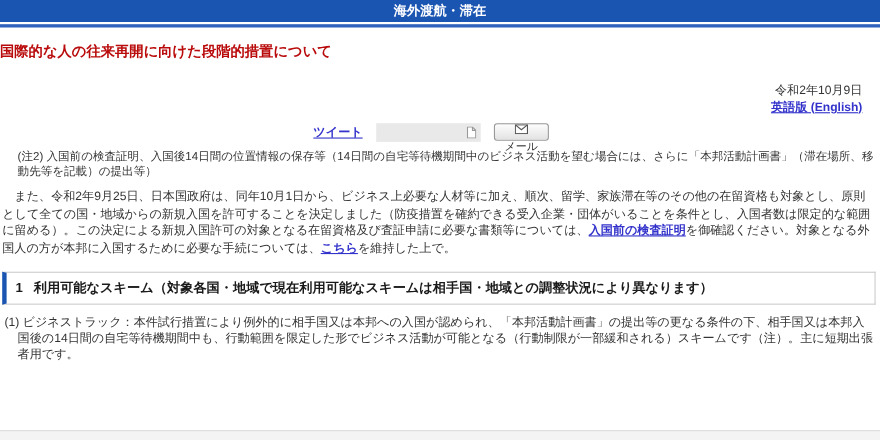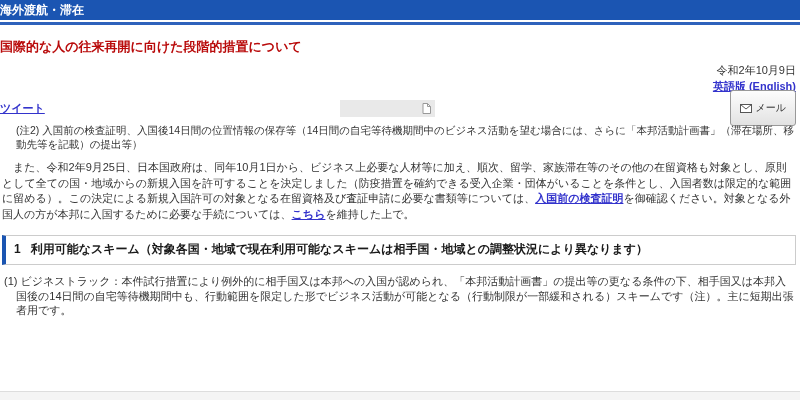--- a/index.html
+++ b/index.html
@@ -4,48 +4,49 @@
 <style>
   * { margin:0; padding:0; box-sizing:border-box; }
   html,body { width:800px; height:400px; }
   body {
     position:relative; overflow:hidden; background:#ffffff;
     font-family:"Liberation Sans","DejaVu Sans",sans-serif;
     color:var(--text-color,#333333); font-size:11px;
   }
   .top-bar {
     height:20px; background:var(--header-blue,#1b55b2);
-    line-height:20px;
+    text-align:center; line-height:20px;
     color:#ffffff; font-weight:bold; font-size:12px;
   }
   .top-bar-gap { height:2px; background:#ffffff; }
   .top-bar-line { height:3px; background:var(--header-line-blue,#2e62bc); }
 
   .page-title {
     margin-top:13px; text-align:left;
     color:var(--title-red,#b90b0b); font-size:13px; font-weight:bold;
   }
 
-  .meta { margin-top:7px; padding-right:4px; text-align:right; }
+  .meta { margin-top:19px; padding-right:16px; text-align:right; }
   .meta .date { font-size:11px; color:#333; line-height:14px; }
   a.link { color:var(--link-blue,#3333cc); text-decoration:underline; cursor:pointer;font-weight:bold; }
   .meta .eng { margin-top:2px; font-size:11px; line-height:14px; }
   .share-row {
-    margin-top:5px; display:flex; justify-content:space-between; align-items:center; gap:12px; height:20px;
+    margin-top:5px; display:flex; justify-content:center; align-items:center; gap:12px; height:20px;
   }
   .tweet-widget {
     width:95px; height:17px; background:#e9e9e9;
     display:inline-flex; align-items:center; justify-content:flex-end; padding-right:4px;
   }
   .mail-btn {
-    display:inline-flex; align-items:center; gap:4px; height:36px; padding:0 9px;
+    display:inline-flex; align-items:center; gap:4px; height:16px; padding:0 9px;
     border:1px solid #999; border-radius:3px;
     background:linear-gradient(#fdfdfd,#e2e2e2);
     font-size:10px; color:#333; cursor:pointer;
     font-family:"Liberation Sans","DejaVu Sans",sans-serif;
+    flex-direction:column;
   }
 
   .content { padding:0 4px 0 2px; }
   .para { line-height:15.5px; margin-top:9px; }
   .notes { margin-top:6px; padding-left:14px; font-size:10.5px; line-height:13.5px; }
   .section-header {
     margin-top:13px;
     border:1px solid #cccccc;
     border-left:4px solid var(--header-blue,#1b55b2);
     padding:5px 8px 6px 8px;

